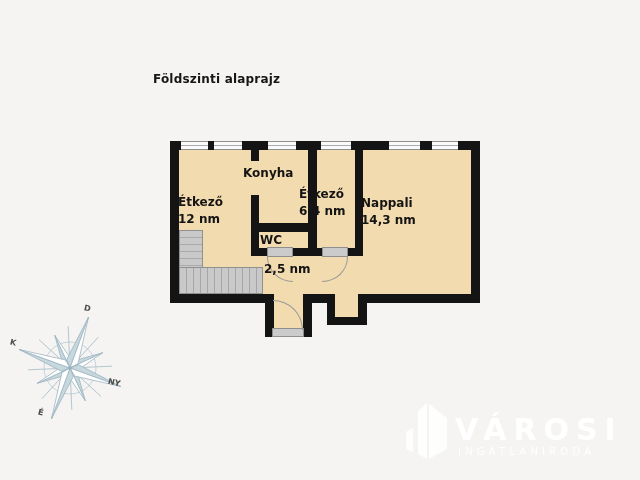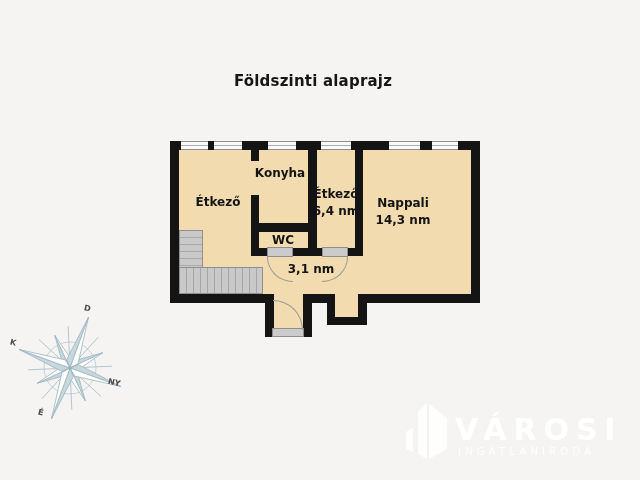--- a/index.html
+++ b/index.html
@@ -1,22 +1,22 @@
 <!DOCTYPE html>
 <html><head>
 <meta charset="utf-8">
 <style>
   html,body{margin:0;padding:0;}
   #canvas{
     position:relative;width:640px;height:480px;background:#f5f4f2;
     font-family:"DejaVu Sans","Liberation Sans",sans-serif;overflow:hidden;
   }
   .title{
-    position:absolute;left:153px;top:72px;width:320px;text-align:center;
-    font-size:15px;font-weight:bold;color:#161616;letter-spacing:.2px;
+    position:absolute;left:153px;top:72px;width:320px;text-align:left;
+    font-size:12px;font-weight:bold;color:#161616;letter-spacing:.2px;
   }
   .floor{position:absolute;background:#f2dbae;}
   .w{position:absolute;background:#141414;}
   .win{
     position:absolute;top:141px;height:9px;
     background:linear-gradient(to bottom,#8f8f8f 0 1px,#fafafa 1px 4px,#ababab 4px 5px,#fafafa 5px 8px,#8f8f8f 8px 9px);
   }
   .th{position:absolute;background:#cbcbcb;border:1px solid #8f8f8f;box-sizing:border-box;}
   .arc{position:absolute;box-sizing:border-box;}
   .arc-wc{border-left:1px solid #9a9a9a;border-bottom:1px solid #9a9a9a;border-bottom-left-radius:100% 100%;}
@@ -24,21 +24,21 @@
   .arc-entry{border-top:1px solid #9a9a9a;border-right:1px solid #9a9a9a;border-top-right-radius:100% 100%;}
   .stairs-col{
     position:absolute;border:1px solid #909090;box-sizing:border-box;
     background:repeating-linear-gradient(to bottom,#c9c9c9 0 6px,#aaaaaa 6px 7px);
   }
   .stairs-row{
     position:absolute;border:1px solid #909090;box-sizing:border-box;
     background:repeating-linear-gradient(to right,#c9c9c9 0 6px,#a6a6a6 6px 7px);
   }
   .room-label{
-    position:absolute;text-align:center;font-weight:bold;color:#141414;
+    position:absolute;font-weight:bold;color:#141414;
     font-size:12px;line-height:17px;white-space:nowrap;
   }
   .compass-label{
     position:absolute;font-size:8px;font-weight:bold;color:#4a4a4a;transform:rotate(14deg);
   }
   .brand{
     position:absolute;left:455px;top:412px;font-size:30px;font-weight:bold;
     color:#ffffff;letter-spacing:7px;white-space:nowrap;
   }
   .tagline{
@@ -92,37 +92,38 @@
 
   <div class="th" style="left:267px;top:247px;width:26px;height:10px"></div>
   <div class="arc arc-wc" style="left:267px;top:257px;width:26px;height:25px"></div>
   <div class="th" style="left:322px;top:247px;width:26px;height:10px"></div>
   <div class="arc arc-furdo" style="left:322px;top:257px;width:26px;height:25px"></div>
   <div class="th" style="left:272px;top:328px;width:32px;height:9px"></div>
   <div class="arc arc-entry" style="left:273px;top:300px;width:30px;height:30px"></div>
 
   <div class="room-label" style="left:178px;top:194px;width:80px">
     <div>Étkező</div>
+    <div>12 nm</div>
   </div>
   <div class="room-label" style="left:243px;top:165px;width:74px">
     <div>Konyha</div>
   </div>
   <div class="room-label" style="left:299px;top:186px;width:74px">
     <div>Étkező</div>
     <div>6,4 nm</div>
   </div>
   <div class="room-label" style="left:361px;top:195px;width:84px">
     <div>Nappali</div>
     <div>14,3 nm</div>
   </div>
   <div class="room-label" style="left:260px;top:232px;width:46px">
     <div>WC</div>
   </div>
   <div class="room-label" style="left:264px;top:261px;width:94px">
-    <div>3,1 nm</div>
+    <div>2,5 nm</div>
   </div>
 
   <svg style="left:8px;top:302px" width="130" height="130" viewBox="0 0 130 130">
     <defs>
       <g id="kiteL">
         <polygon points="0,-54 -6,-7 0,0" fill="#c6d7de" stroke="#9ab3bf" stroke-width="0.7"></polygon>
         <polygon points="0,-54 6,-7 0,0" fill="#ffffff" stroke="#9ab3bf" stroke-width="0.7"></polygon>
       </g>
       <g id="kiteS">
         <polygon points="0,-36 -5,-6 0,0" fill="#c6d7de" stroke="#9ab3bf" stroke-width="0.7"></polygon>

